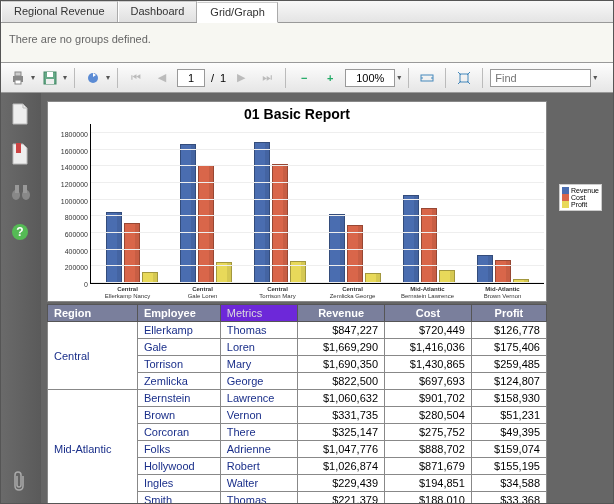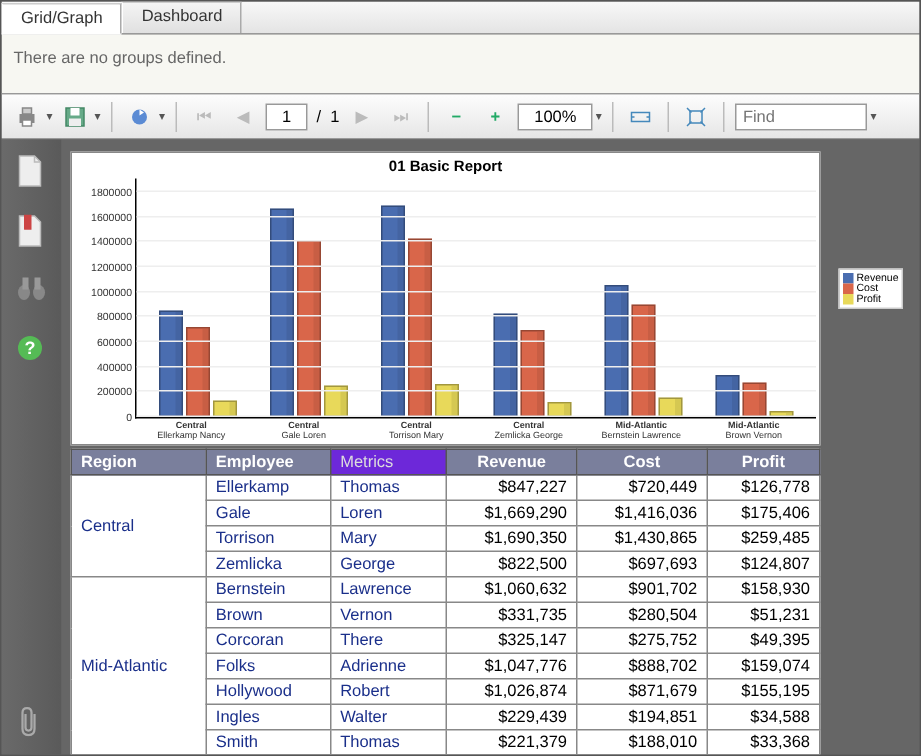--- a/index.html
+++ b/index.html
@@ -62,21 +62,21 @@
   .tb-drop { font-size: 8px; color: #555; margin-left: -2px; cursor: pointer; }
   .tb-input {
     width: 28px; height: 18px; font-size: 11px; text-align: center;
     border: 1px solid #999; background: #fff;
   }
   .tb-zoom {
     width: 50px; height: 18px; font-size: 11px;
     border: 1px solid #999; background: #fff; text-align:center;
   }
   .tb-find {
-    width: 88px; height: 18px; font-size: 11px; color: #888;
+    width: 101px; height: 18px; font-size: 11px; color: #888;
     border: 1px solid #999; background: #fff; padding: 0 4px;
   }
   .workarea {
     display: flex;
     height: calc(100% - 22px - 40px - 30px);
     background: #666;
   }
   .leftbar {
     width: 40px;
     background: linear-gradient(to right,#6a6a6a,#5a5a5a);
@@ -100,21 +100,21 @@
     overflow: hidden;
   }
   .report-box {
     background: #fff;
     border: 1px solid #888;
     width: 500px;
     padding: 2px;
   }
   .chart-title {
     font-weight: bold;
-    font-size: 10px;
+    font-size: 14px;
     text-align: center;
     padding: 2px 0;
   }
   .chart-area {
     position: relative;
     height: 160px;
     display: flex;
   }
   .yaxis {
     width: 40px;
@@ -218,22 +218,23 @@
     color: #bbb;
     margin-top: auto;
     margin-bottom: 10px;
     font-size: 18px;
   }
 </style>
 </head>
 <body>
 
 <div class="tabbar">
+  <div class="tab">Regional Revenue</div>
+  <div class="tab">Dashboard</div>
   <div class="tab active">Grid/Graph</div>
-  <div class="tab">Dashboard</div>
 </div>
 
 <div class="msgbar">
   <span>There are no groups defined.</span>
 </div>
 
 <div class="toolbar">
   <div class="tb-btn">
     <svg width="16" height="16" viewBox="0 0 16 16">
         <rect x="3" y="6" width="10" height="6" fill="#888"></rect>

